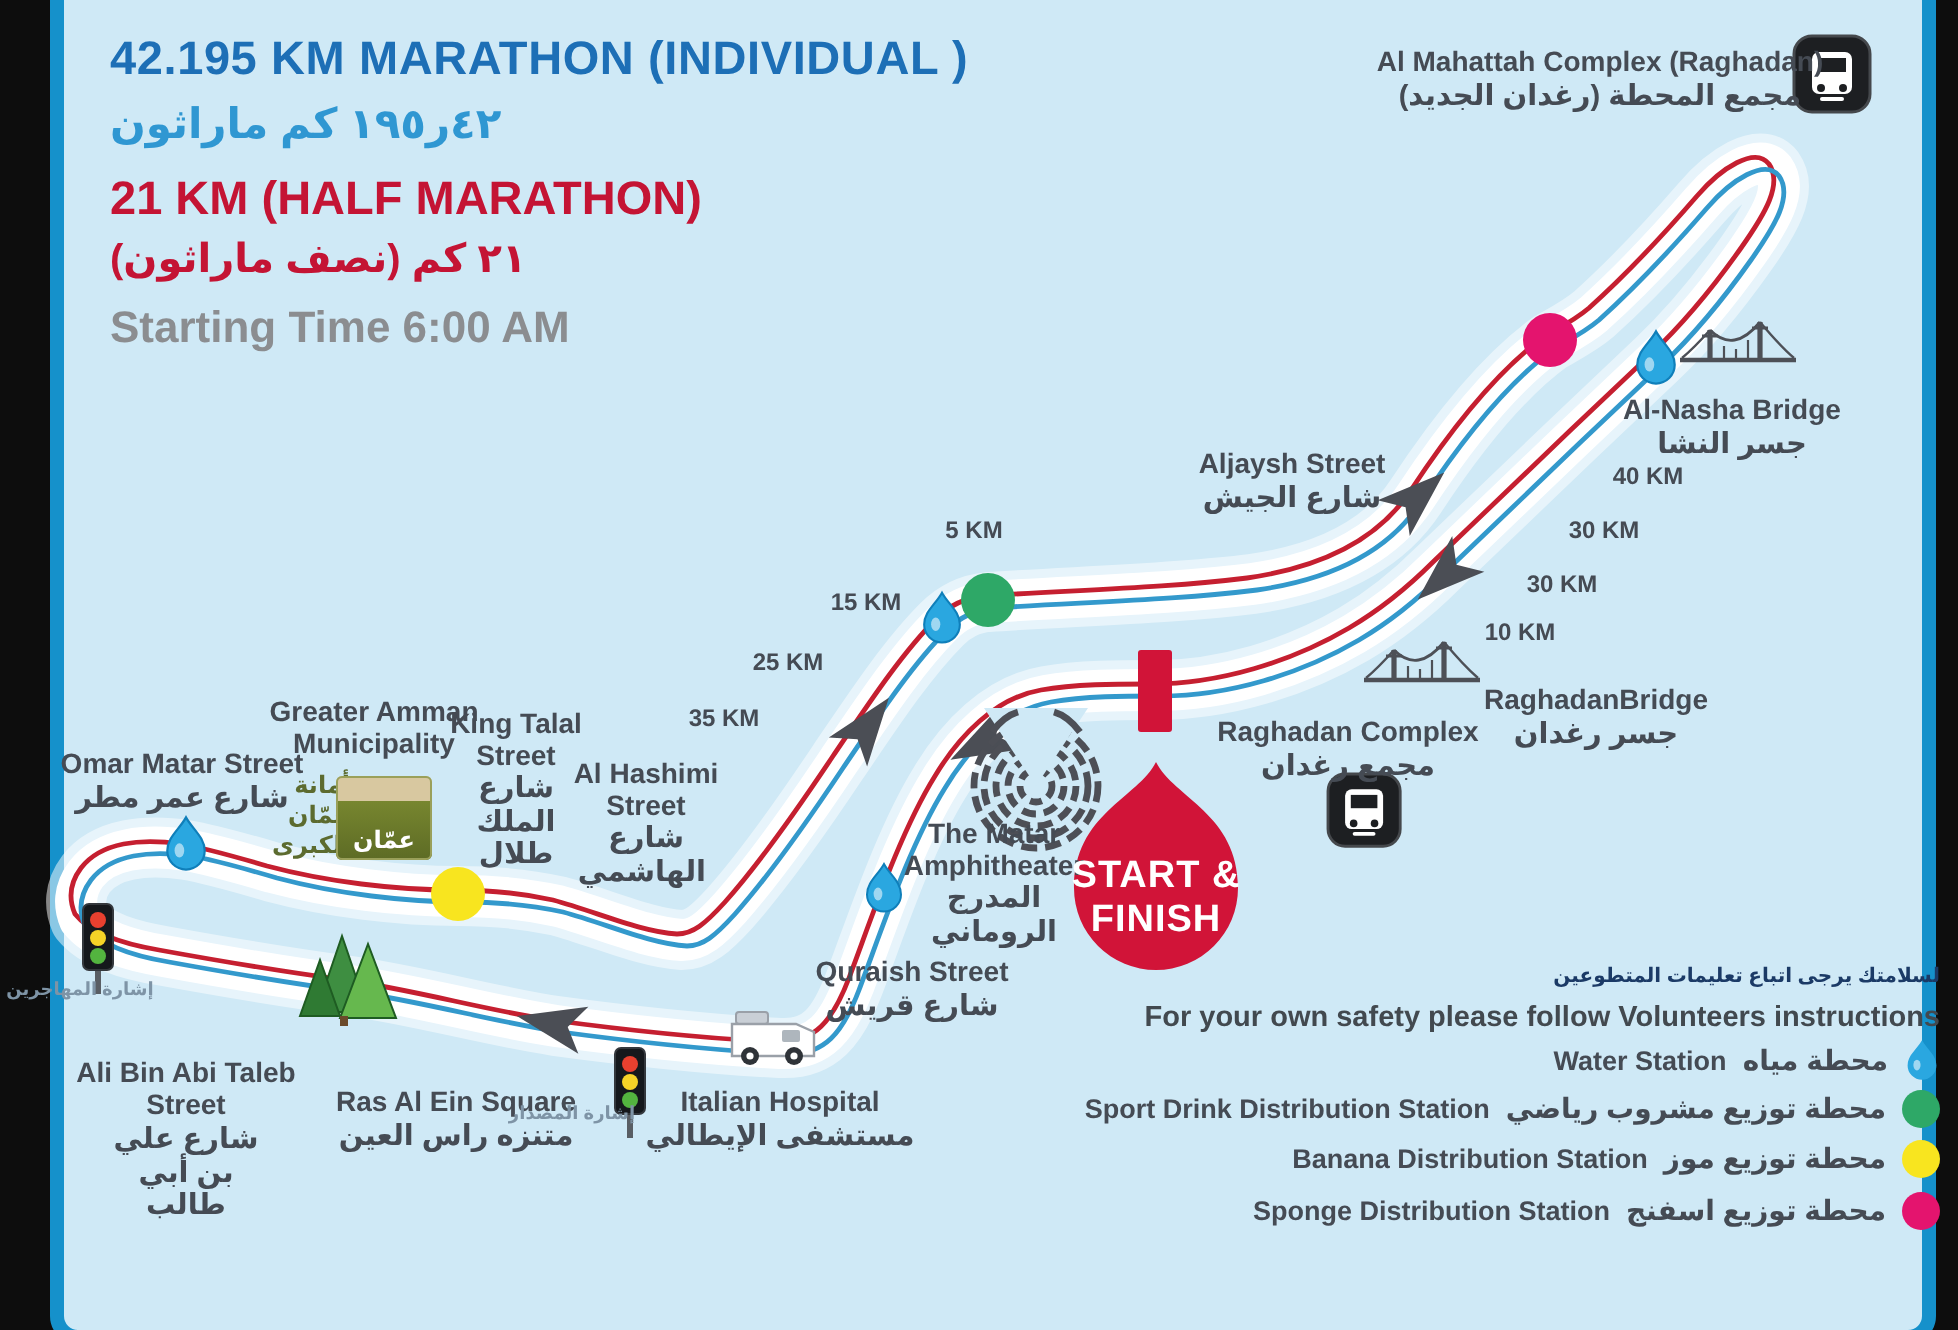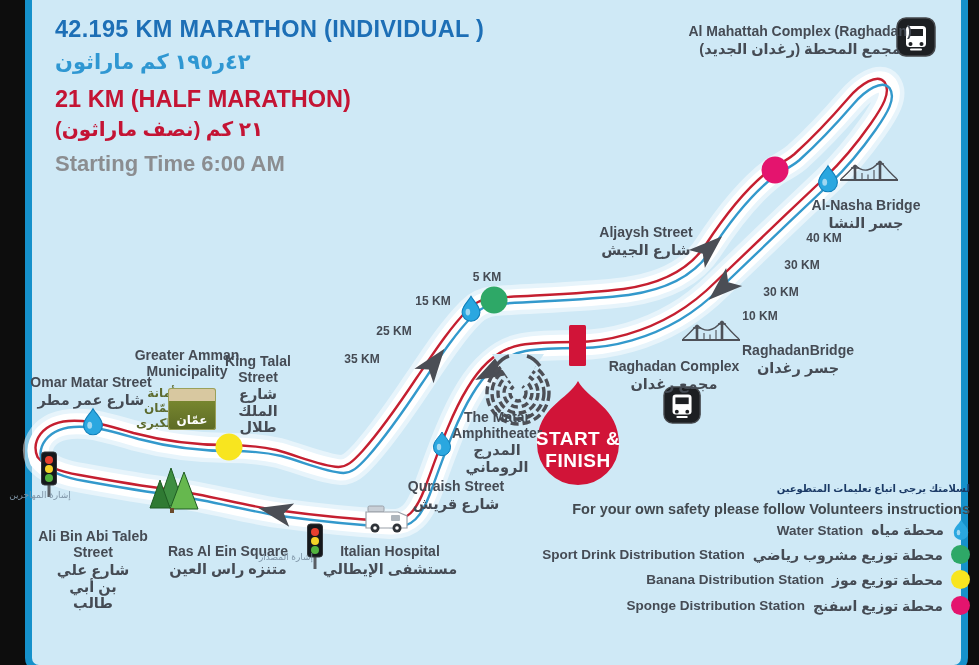--- a/index.html
+++ b/index.html
@@ -8,21 +8,21 @@
   #panel{position:absolute;left:25px;top:-14px;width:929px;height:672px;background:#cfe9f6;
     border:7px solid #1591cb;border-radius:14px;}
   #routesvg{position:absolute;left:0;top:0;width:979px;height:665px;z-index:2;}
   .lbl{position:absolute;transform:translate(-50%,-50%);text-align:center;font-weight:bold;
     color:#454b54;font-size:14px;line-height:1.12;white-space:nowrap;z-index:3;}
   .lbl .en{display:block;}
   .lbl .ar{display:block;direction:rtl;font-size:14.5px;margin-top:1px;}
   .wrap{white-space:normal;}
   .km{position:absolute;transform:translate(-50%,-50%);font-weight:bold;font-size:12px;
     color:#454b54;white-space:nowrap;z-index:3;}
-  .tinysign{position:absolute;transform:translate(-50%,-50%);font-size:9px;font-weight:normal;
+  .tinysign{position:absolute;transform:translate(-50%,-50%);font-size:9px;font-weight:bold;
     color:#7e94a6;direction:rtl;white-space:nowrap;z-index:3;}
   .t1{position:absolute;left:55px;top:16px;font-size:23.5px;font-weight:bold;color:#1d6fb6;z-index:3;letter-spacing:.3px;}
   .t2{position:absolute;left:55px;top:50px;font-size:21px;font-weight:bold;color:#2f97d2;direction:rtl;z-index:3;}
   .t3{position:absolute;left:55px;top:86px;font-size:23.5px;font-weight:bold;color:#c41434;z-index:3;}
   .t4{position:absolute;left:55px;top:117px;font-size:20px;font-weight:bold;color:#c41434;direction:rtl;z-index:3;}
   .t5{position:absolute;left:55px;top:151px;font-size:22px;font-weight:bold;color:#8b8d90;z-index:3;}
   #sf-text{position:absolute;left:578px;top:450px;transform:translate(-50%,-50%);color:#fff;
     font-weight:bold;font-size:19px;text-align:center;line-height:1.18;letter-spacing:.5px;z-index:4;white-space:nowrap;}
   .safety{position:absolute;right:49px;text-align:right;font-weight:bold;z-index:3;white-space:nowrap;}
   .safety.ar{top:483px;font-size:10px;color:#1b3a66;direction:rtl;}
@@ -147,21 +147,21 @@
   <rect x="569" y="325" width="17" height="41" rx="1.5" fill="#d11438"></rect>
   <path d="M578,381 C569,399 537,407 537,444 A41,41 0 1,0 619,444 C619,407 587,399 578,381 Z" fill="#d11438"></path>
 </svg>
 
 <div class="t1">42.195 KM MARATHON (INDIVIDUAL )</div>
 <div class="t2">٤٢ر١٩٥ كم ماراثون</div>
 <div class="t3">21 KM (HALF MARATHON)</div>
 <div class="t4">٢١ كم (نصف ماراثون)</div>
 <div class="t5">Starting Time 6:00 AM</div>
 
-<div class="km" style="left:487px;top:277px">5 KM</div>
+<div class="km" style="left:487px;top:265px">5 KM</div>
 <div class="km" style="left:433px;top:301px">15 KM</div>
 <div class="km" style="left:394px;top:331px">25 KM</div>
 <div class="km" style="left:362px;top:359px">35 KM</div>
 <div class="km" style="left:760px;top:316px">10 KM</div>
 <div class="km" style="left:781px;top:292px">30 KM</div>
 <div class="km" style="left:802px;top:265px">30 KM</div>
 <div class="km" style="left:824px;top:238px">40 KM</div>
 
 <div class="lbl" style="left:800px;top:40px">
   <span class="en">Al Mahattah Complex (Raghadan)</span>
@@ -211,20 +211,24 @@
   <span class="en wrap">Greater Amman Municipality</span>
 </div>
 <div class="gam-ar">أمانة عمّان الكبرى</div>
 <div class="gam-logo">
       <span>عمّان</span>
     </div>
 <div class="lbl" style="left:258px;top:395px;width:82px">
   <span class="en wrap">King Talal Street</span>
   <span class="ar wrap" style="width:70px;margin:1px auto 0">شارع الملك طلال</span>
 </div>
+<div class="lbl" style="left:323px;top:412px;width:82px">
+  <span class="en wrap">Al Hashimi Street</span>
+  <span class="ar wrap" style="width:60px;margin:1px auto 0">شارع الهاشمي</span>
+</div>
 <div class="tinysign" style="left:40px;top:495px">إشارة المهاجرين</div>
 <div class="tinysign" style="left:286px;top:557px">إشارة المصدار</div>
 
 <div id="sf-text">
   <div>START &amp;</div>
   <div>FINISH</div>
 </div>
 
 <div class="safety ar">لسلامتك يرجى اتباع تعليمات المتطوعين</div>
 <div class="safety en">For your own safety please follow Volunteers instructions</div>

